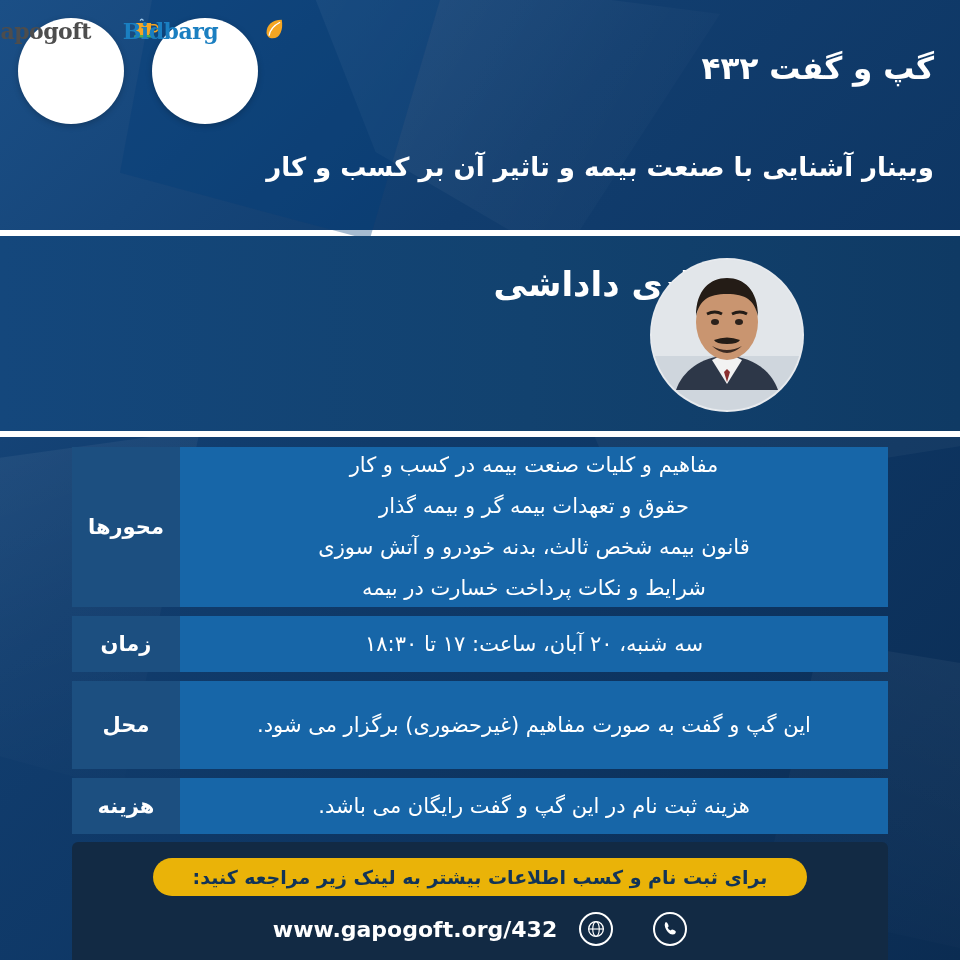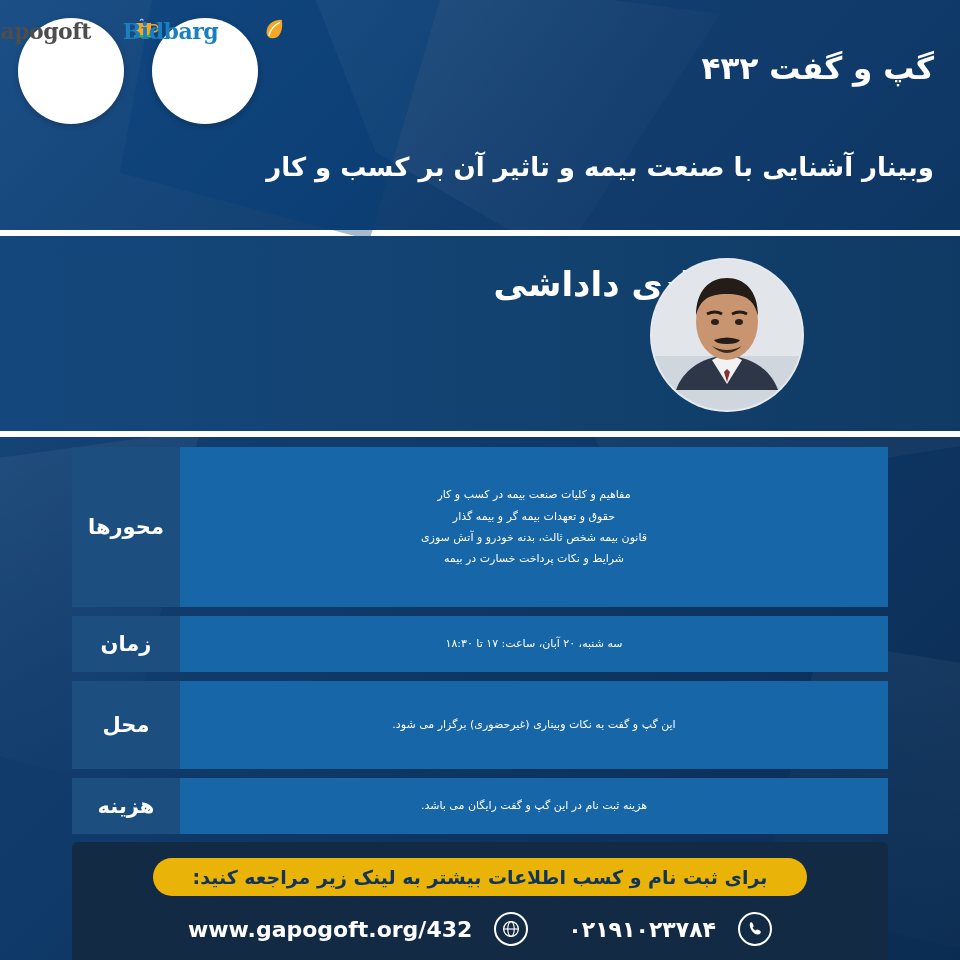--- a/index.html
+++ b/index.html
@@ -96,21 +96,21 @@
   .tlabel{
     width:108px;flex:none;
     background:#1c4f80;
     color:#ffffff;font-size:21px;font-weight:bold;
     display:flex;align-items:center;justify-content:center;
     text-align:center;
   }
   .tvalue{
     flex:1;
     background:#1766a8;
-    color:#ffffff;font-size:11px;
+    color:#ffffff;font-size:21px;
     display:flex;flex-direction:column;align-items:center;justify-content:center;
     text-align:center;padding:12px 14px;box-sizing:border-box;
   }
   .tvalue .line{line-height:1.95;}
   .row-topics .tvalue{padding:14px 10px;}
   .row-topics{height:160px;}
   .row-time{height:56px;}
   .row-place{height:88px;}
   .row-cost{height:56px;}
 
@@ -229,21 +229,21 @@
 
     <div class="trow row-time">
       <div class="tvalue">
         <div class="line">سه شنبه، ۲۰ آبان، ساعت: ۱۷ تا ۱۸:۳۰</div>
       </div>
       <div class="tlabel">زمان</div>
     </div>
 
     <div class="trow row-place">
       <div class="tvalue">
-        <div class="line">این گپ و گفت به نکات وبیناری (غیرحضوری) برگزار می شود.</div>
+        <div class="line">این گپ و گفت به صورت مفاهیم (غیرحضوری) برگزار می شود.</div>
       </div>
       <div class="tlabel">محل</div>
     </div>
 
     <div class="trow row-cost">
       <div class="tvalue">
         <div class="line">هزینه ثبت نام در این گپ و گفت رایگان می باشد.</div>
       </div>
       <div class="tlabel">هزینه</div>
     </div>
@@ -251,21 +251,20 @@
 
   <div class="footer">
     <div class="cta-pill">برای ثبت نام و کسب اطلاعات بیشتر به لینک زیر مراجعه کنید:</div>
     <div class="contact">
       <div class="cbox">
         <span class="cicon">
           <svg viewBox="0 0 20 20" width="16" height="16">
             <path d="M4 2 q2 -1 3 1 l1 2 q1 2 -1 3 q1 3 4 4 q1 -2 3 -1 l2 1 q2 1 1 3 q-1 2 -4 2 q-6 -1 -9 -9 q-1 -4 0 -6 z" fill="#ffffff"></path>
           </svg>
         </span>
-        <span class="phone-text">۰۲۱۹۱۰۲۳۷۸۴</span>
       </div>
       <div class="cbox">
         <span class="cicon">
           <svg viewBox="0 0 22 22" width="18" height="18">
             <circle cx="11" cy="11" r="9" fill="none" stroke="#ffffff" stroke-width="1.6"></circle>
             <ellipse cx="11" cy="11" rx="4" ry="9" fill="none" stroke="#ffffff" stroke-width="1.4"></ellipse>
             <line x1="2" y1="11" x2="20" y2="11" stroke="#ffffff" stroke-width="1.4"></line>
           </svg>
         </span>
         <span class="ctext">www.gapogoft.org/432</span>

